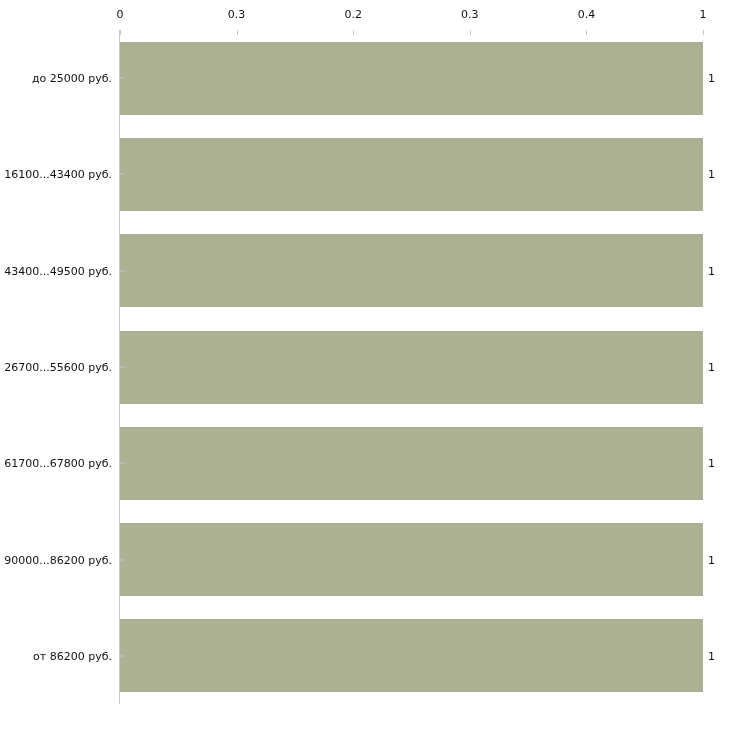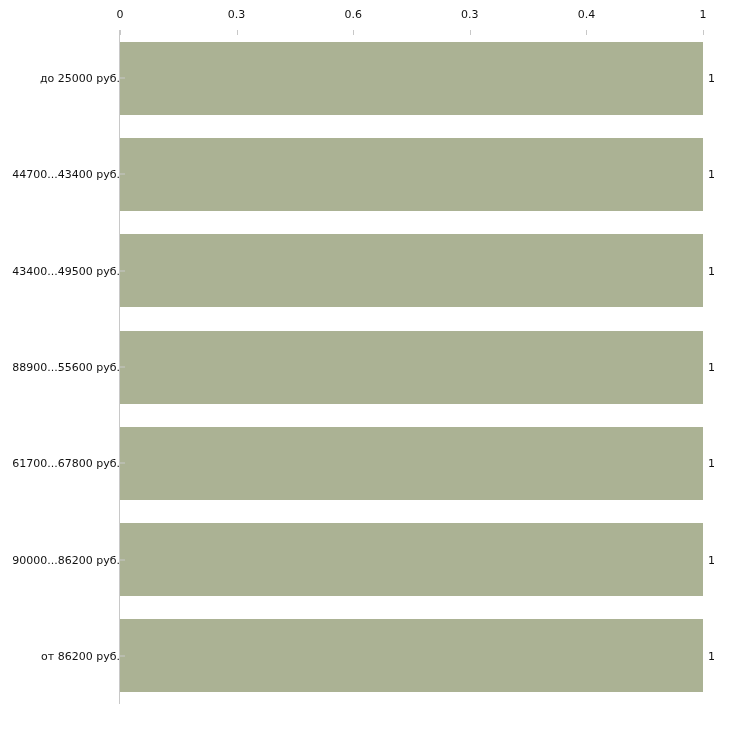--- a/index.html
+++ b/index.html
@@ -95,21 +95,21 @@
   }
 
   
   .y-tick {
     position: absolute;
     right: 730px;
     white-space: nowrap;
   }
   .y-tick-label {
     position: absolute;
-    right: 0;
+    right: 8px;
     top: 50%;
     transform: translateY(-50%);
     font-size: 11px;
     line-height: 11px;
     text-align: right;
     color: #111111;
     white-space: nowrap;
   }
   .y-tick-mark {
     position: absolute;
@@ -132,21 +132,21 @@
       <div class="x-tick" style="left: 0px;">
         <div class="tick-mark"></div>
         <div class="tick-label">0</div>
       </div>
       <div class="x-tick" style="left: 116.6px;">
         <div class="tick-mark"></div>
         <div class="tick-label">0.3</div>
       </div>
       <div class="x-tick" style="left: 233.2px;">
         <div class="tick-mark"></div>
-        <div class="tick-label">0.6</div>
+        <div class="tick-label">0.2</div>
       </div>
       <div class="x-tick" style="left: 349.8px;">
         <div class="tick-mark"></div>
         <div class="tick-label">0.3</div>
       </div>
       <div class="x-tick" style="left: 466.4px;">
         <div class="tick-mark"></div>
         <div class="tick-label">0.4</div>
       </div>
       <div class="x-tick" style="left: 583px;">
@@ -161,37 +161,37 @@
         <div class="bar-value" style="left: 588px;">1</div>
         <div class="y-tick" style="top: 0px; height: 73px; right: 583px;">
           <div class="y-tick-label">до 25000 руб.</div>
           <div class="y-tick-mark"></div>
         </div>
       </div>
       <div class="bar-row" style="top: 107.929px; height: 73px;">
         <div class="bar" style="width: 583px; background: rgb(171, 178, 148);"></div>
         <div class="bar-value" style="left: 588px;">1</div>
         <div class="y-tick" style="top: 0px; height: 73px; right: 583px;">
-          <div class="y-tick-label">44700...43400 руб.</div>
+          <div class="y-tick-label">16100...43400 руб.</div>
           <div class="y-tick-mark"></div>
         </div>
       </div>
       <div class="bar-row" style="top: 204.214px; height: 73px;">
         <div class="bar" style="width: 583px; background: rgb(171, 178, 148);"></div>
         <div class="bar-value" style="left: 588px;">1</div>
         <div class="y-tick" style="top: 0px; height: 73px; right: 583px;">
           <div class="y-tick-label">43400...49500 руб.</div>
           <div class="y-tick-mark"></div>
         </div>
       </div>
       <div class="bar-row" style="top: 300.5px; height: 73px;">
         <div class="bar" style="width: 583px; background: rgb(171, 178, 148);"></div>
         <div class="bar-value" style="left: 588px;">1</div>
         <div class="y-tick" style="top: 0px; height: 73px; right: 583px;">
-          <div class="y-tick-label">88900...55600 руб.</div>
+          <div class="y-tick-label">26700...55600 руб.</div>
           <div class="y-tick-mark"></div>
         </div>
       </div>
       <div class="bar-row" style="top: 396.786px; height: 73px;">
         <div class="bar" style="width: 583px; background: rgb(171, 178, 148);"></div>
         <div class="bar-value" style="left: 588px;">1</div>
         <div class="y-tick" style="top: 0px; height: 73px; right: 583px;">
           <div class="y-tick-label">61700...67800 руб.</div>
           <div class="y-tick-mark"></div>
         </div>

